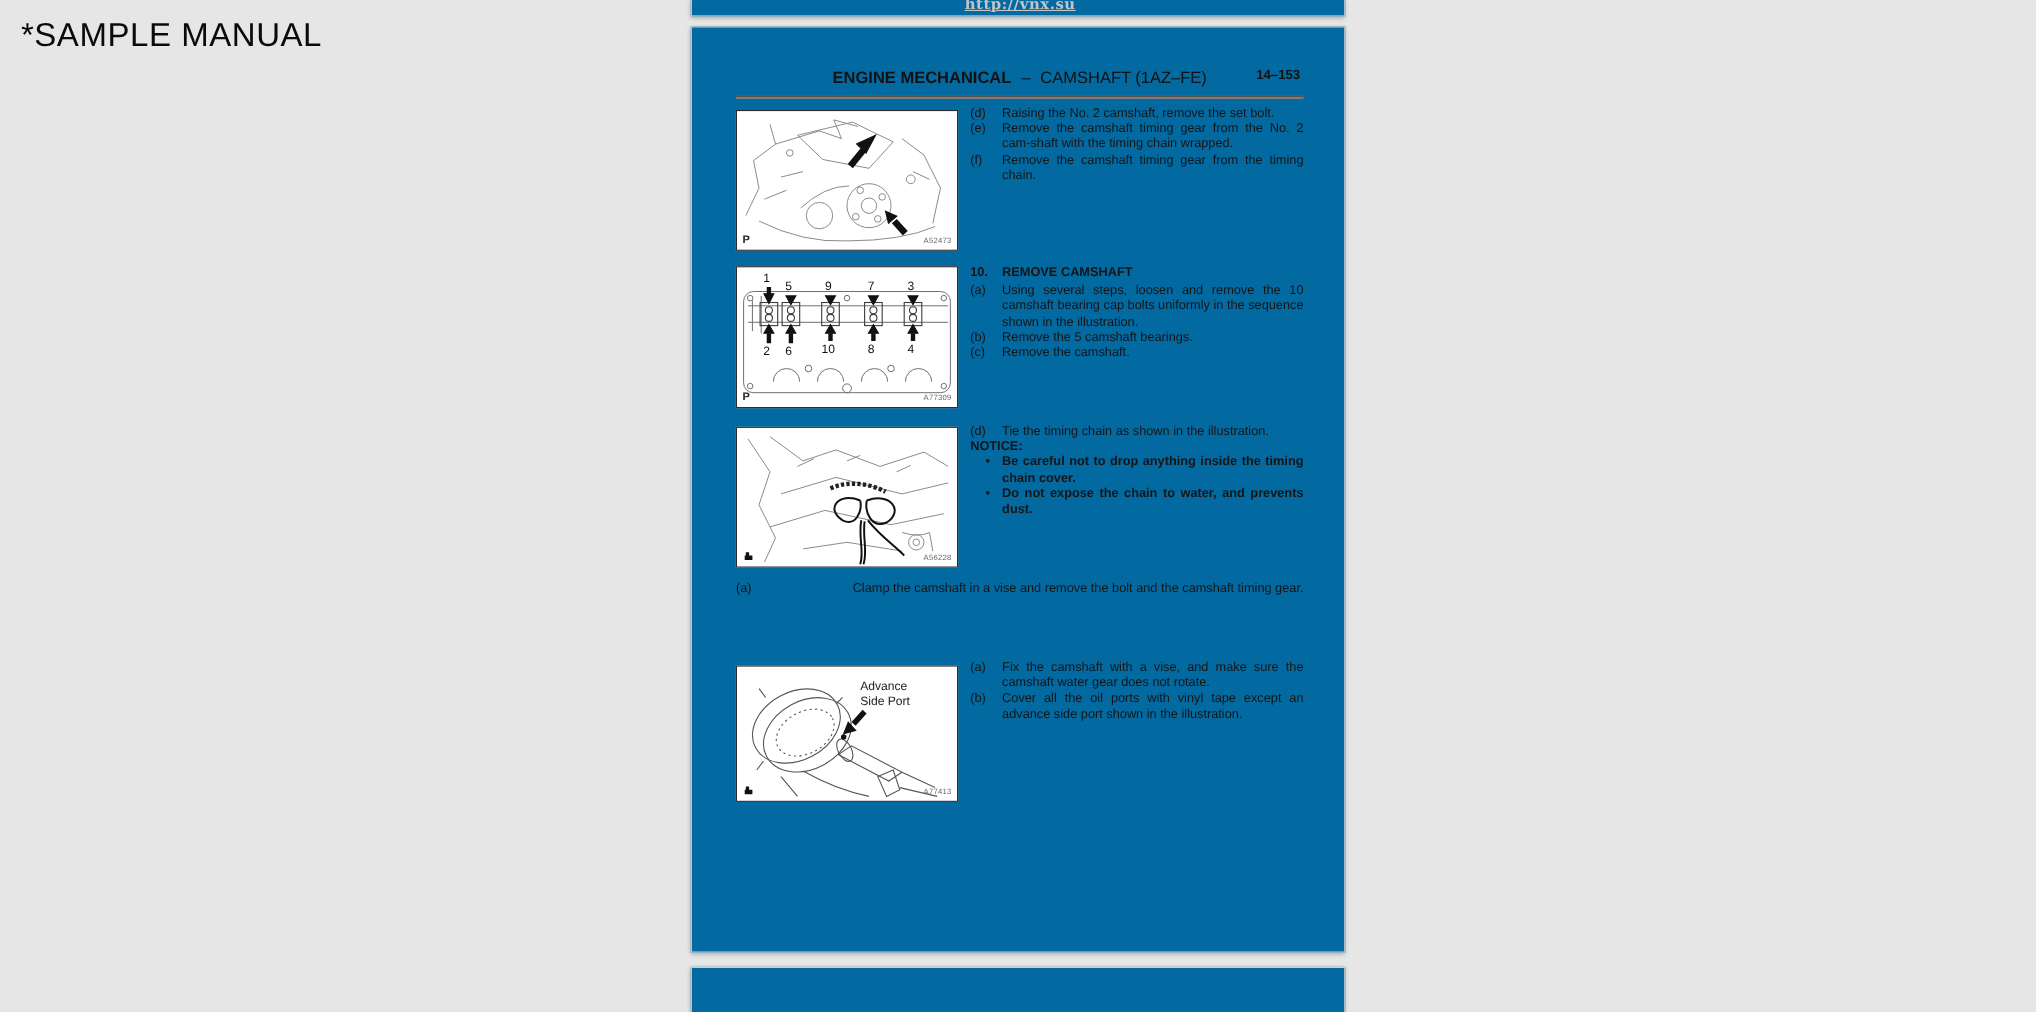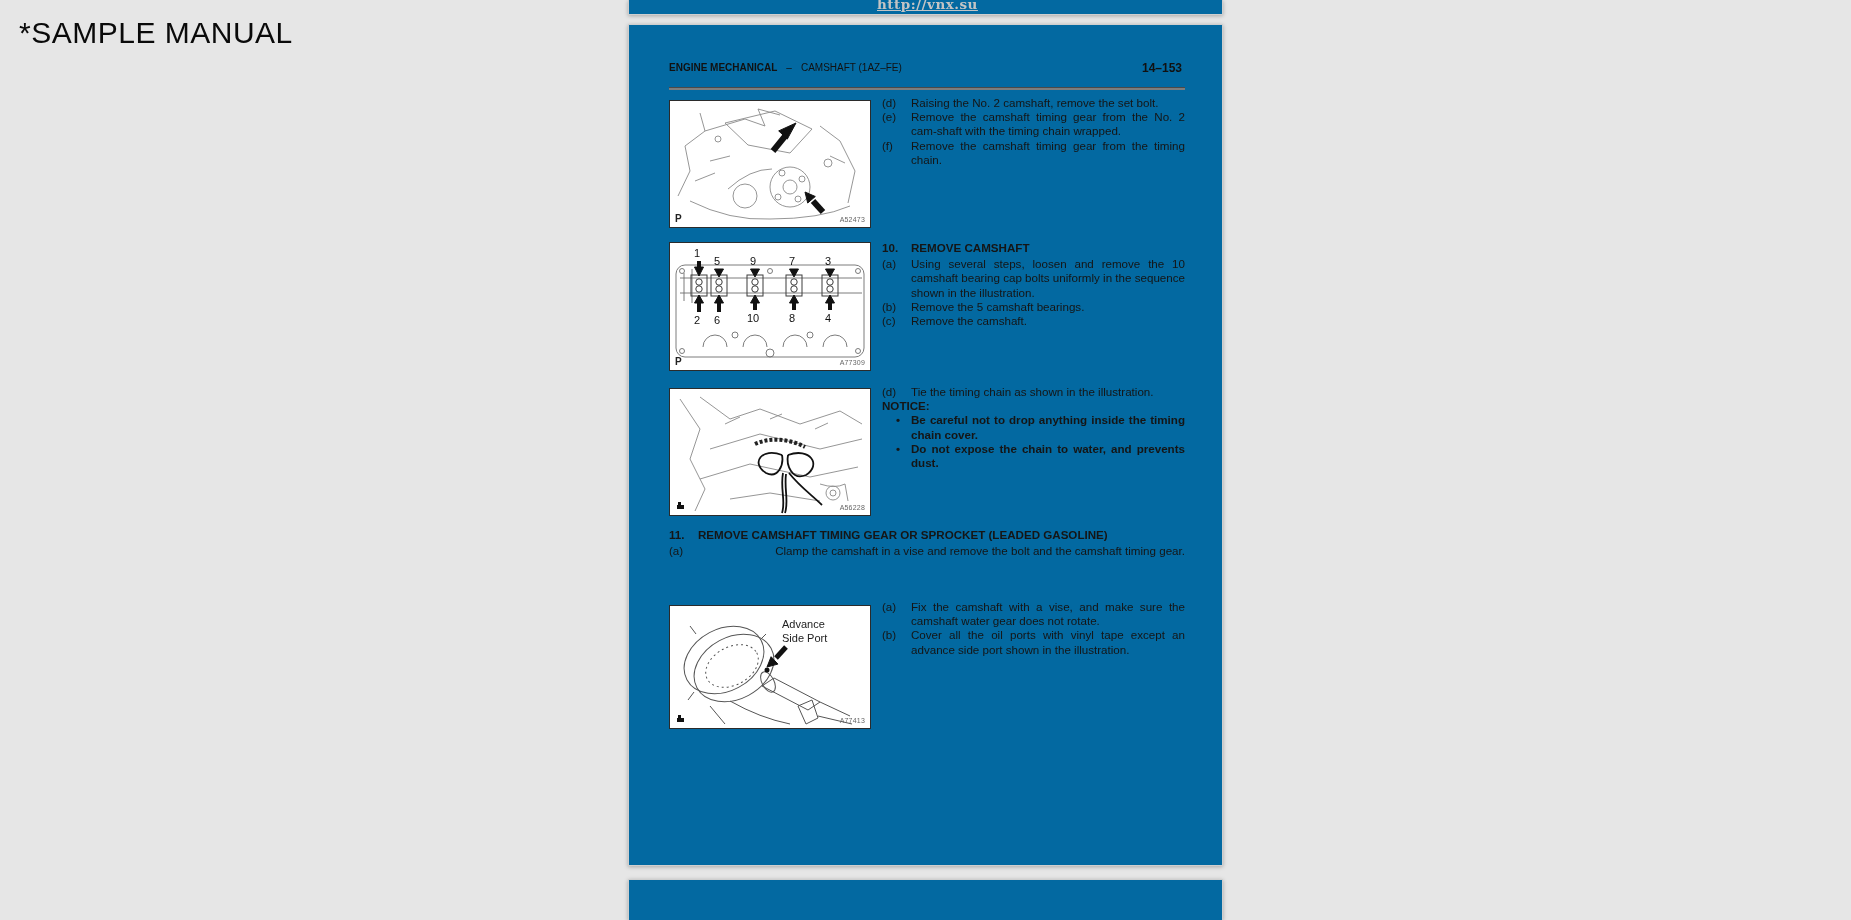--- a/index.html
+++ b/index.html
@@ -27,21 +27,21 @@
   }
   .main-page{top:24px;height:842px;}
   .sliver-bottom{top:879px;height:41px;border-bottom:none;}
 
   .page-number{
     position:absolute;top:36px;right:40px;
     font-size:12px;font-weight:bold;color:#111;
   }
   .page-header{
     position:absolute;top:37px;left:40px;width:516px;height:12px;
-    text-align:left;font-size:10px;color:#111;white-space:nowrap;
+    text-align:center;font-size:15px;color:#111;white-space:nowrap;
   }
   .page-header .hl{font-weight:bold;}
   .page-header .hd{margin:0 9px;}
   .header-rule{
     position:absolute;top:62px;left:40px;width:516px;height:3px;
     background:#7d7d7d;border-top:1px solid #4a4a4a;box-sizing:border-box;
   }
 
   .figure{
     position:absolute;left:40px;width:202px;
@@ -308,24 +308,20 @@
       <span class="b">•</span>
       <span class="txt">Be careful not to drop anything inside the timing chain cover.</span>
     </div>
     <div class="notice-row">
       <span class="b">•</span>
       <span class="txt">Do not expose the chain to water, and prevents dust.</span>
     </div>
   </div>
 
   <div class="fullcol" style="top:503px;">
-    <div class="sec-title">
-      <span class="lbl">11.</span>
-      <span class="txt" style="text-align:left;">REMOVE CAMSHAFT TIMING GEAR OR SPROCKET (LEADED GASOLINE)</span>
-    </div>
     <div class="step">
       <span class="lbl">(a)</span>
       <span class="txt" style="text-align:right;margin-left:29px;">Clamp the camshaft in a vise and remove the bolt and the camshaft timing gear.</span>
     </div>
   </div>
 
   <div class="textcol" style="top:575px;">
     <div class="step">
       <span class="lbl">(a)</span>
       <span class="txt">Fix the camshaft with a vise, and make sure the camshaft water gear does not rotate.</span>

